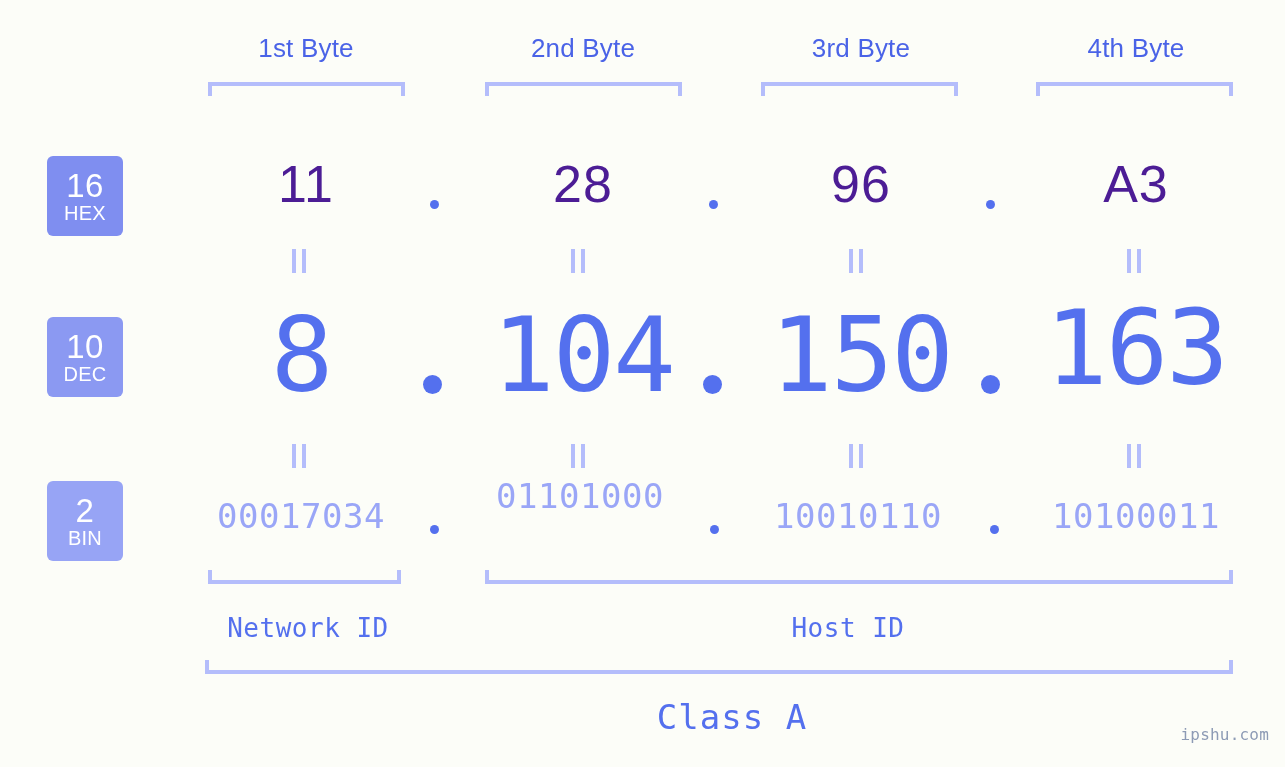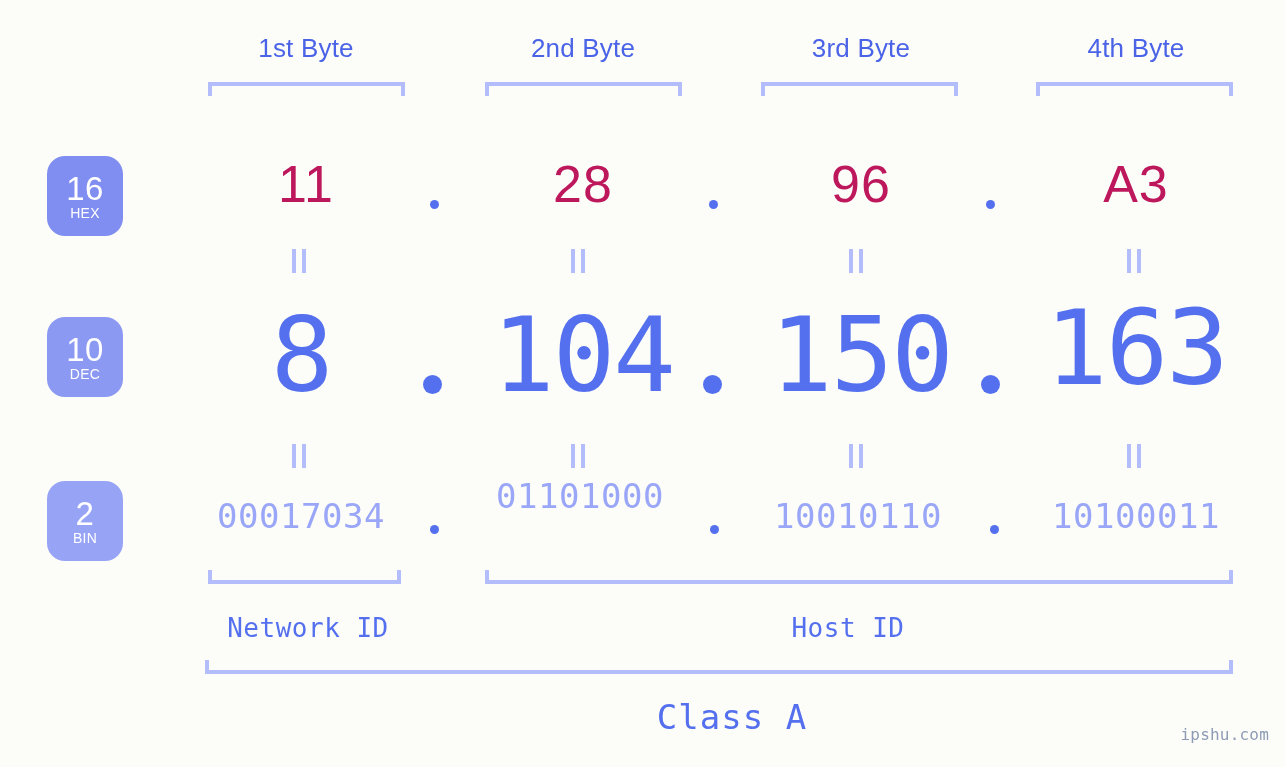--- a/index.html
+++ b/index.html
@@ -53,51 +53,51 @@
     border-top: none;
     height: 14px;
   }
 
   
   .badge {
     position: absolute;
     left: 47px;
     width: 76px;
     height: 80px;
-    border-radius: 18px;
+    border-radius: 6px;
     color: #ffffff;
     display: flex;
     flex-direction: column;
     align-items: center;
     justify-content: center;
     line-height: 1;
   }
   .badge .num {
     font-size: 33px;
     font-weight: 400;
     letter-spacing: 0.5px;
   }
   .badge .nm {
-    font-size: 14px;
+    font-size: 20px;
     font-weight: 400;
     margin-top: 1px;
     letter-spacing: 0.3px;
   }
 
   
   .row-cell {
     position: absolute;
     text-align: center;
     white-space: nowrap;
     line-height: 1;
   }
 
   .hex-val {
     font-size: 52px;
-    color: #be185d;
+    color: #4c1d95;
     font-family: "Liberation Sans", sans-serif;
     letter-spacing: 1px;
   }
   .dec-val {
     font-size: 104px;
     color: #5470ee;
     font-family: "DejaVu Sans Mono", monospace;
     letter-spacing: -2px;
   }
   .bin-val {

